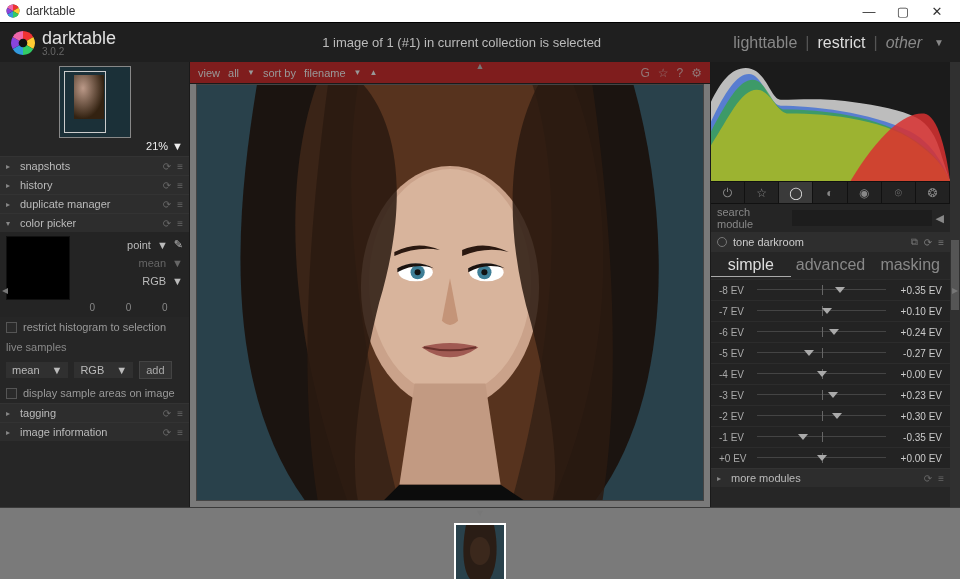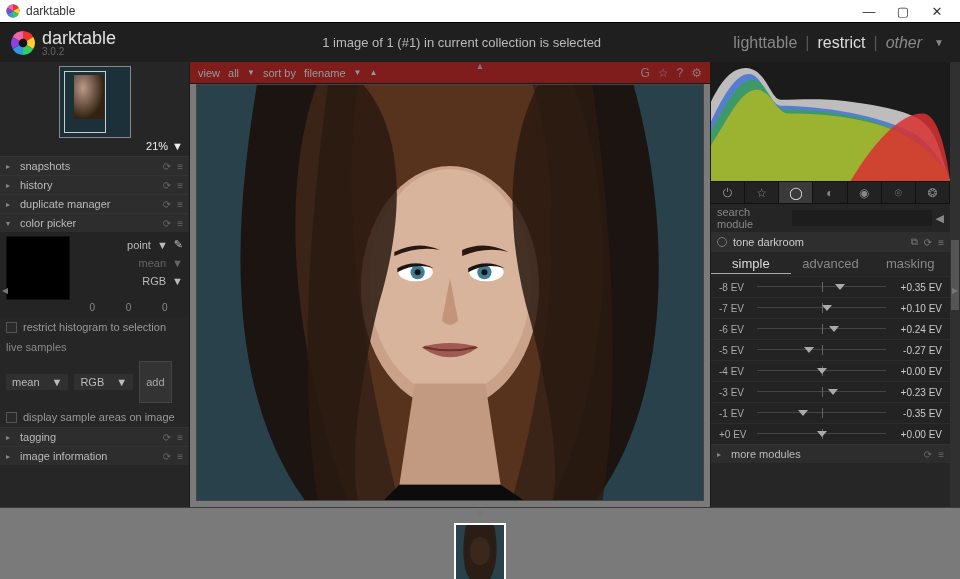--- a/index.html
+++ b/index.html
@@ -46,41 +46,41 @@
   .swatch { width:64px; height:64px; background:#000; border:1px solid #111;}
   .picker-col { flex:1; display:flex; flex-direction:column; gap:6px; padding-top:2px;}
   .picker-col .row { display:flex; justify-content:flex-end; gap:6px; align-items:center; color:#bbb;}
   .picker-col .row.dim { color:#666;}
   .values-row { display:flex; justify-content:space-around; color:#888; padding:2px 0 0 68px; font-size:10px;}
   .chk-row { display:flex; align-items:center; gap:6px; color:#999; padding:4px 6px;}
   .chkbox { width:11px; height:11px; border:1px solid #555; background:#2a2a2a;}
   .subhdr { color:#888; padding:4px 6px; font-size:11px;}
   .live-row { display:flex; gap:6px; align-items:center; padding:4px 6px;}
   .live-row .field { background:#303030; padding:2px 6px; color:#bbb; display:flex; align-items:center; gap:12px;}
-  .add-btn { border:1px solid #444; background:#333; color:#aaa; padding:14px 6px;}
+  .add-btn { border:1px solid #444; background:#333; color:#aaa; padding:2px 6px;}
   
   .center { position:absolute; left:190px; right:250px; top:84px; bottom:72px; background:#7a7a7a;}
   .canvas-wrap { position:absolute; left:6px; right:6px; top:0; bottom:6px; border:1px solid #444; background:#233841; display:flex; align-items:center; justify-content:center; overflow:hidden;}
   .face-svg { width:100%; height:100%; }
   
   .right-panel { position:absolute; right:0; top:62px; width:250px; bottom:72px; background:#262626; border-left:1px solid #1a1a1a; padding-right:10px;}
   .right-scroll { position:absolute; right:0; top:0; bottom:0; width:10px; background:#303030;}
   .right-scroll .thumb { position:absolute; left:1px; right:1px; top:40%; height:70px; background:#555;}
   .histogram { height:120px; background:#1b1b1b; position:relative; overflow:hidden; border-bottom:1px solid #111;}
   .mod-tabs { display:flex; height:22px; background:#222; border-bottom:1px solid #111;}
   .mod-tabs .t { flex:1; display:flex; align-items:center; justify-content:center; color:#888; font-size:12px; border-right:1px solid #111;}
   .mod-tabs .t.active { background:#3a3a3a; color:#ddd;}
   .search-row { display:flex; align-items:center; gap:4px; padding:2px 6px; background:#252525; color:#888;}
   .search-row input { flex:1; background:#1d1d1d; border:none; height:16px; color:#aaa; padding:0 4px; font-size:10px;}
   .mod-head { display:flex; align-items:center; gap:6px; padding:4px 6px; background:#2e2e2e; color:#ccc;}
   .mod-head .pwr { width:10px; height:10px; border:1px solid #777; border-radius:6px;}
   .mod-head .label { flex:1;}
   .mod-head .tiny { color:#777; font-size:10px;}
   .mod-tabs2 { display:flex; background:#262626; padding:4px 0 2px 0;}
-  .mod-tabs2 .tt { flex:1; text-align:center; color:#888; font-size:13px; padding-bottom:2px;}
+  .mod-tabs2 .tt { flex:1; text-align:center; color:#888; font-size:16px; padding-bottom:2px;}
   .mod-tabs2 .tt.active { color:#ddd; border-bottom:1px solid #aaa;}
   .ev-list { background:#232323;}
   .ev-row { display:flex; align-items:center; padding:1px 8px; border-top:1px solid #2c2c2c; height:21px;}
   .ev-row .lab { width:38px; color:#aaa; font-size:10px;}
   .ev-row .track { flex:1; position:relative; height:14px;}
   .ev-row .track::before{content:"";position:absolute;left:0;right:0;top:6px;height:1px;background:#444;}
   .ev-row .tick { position:absolute; top:2px; width:1px; height:10px; background:#666; left:50%;}
   .ev-row .handle { position:absolute; top:4px; width:0; height:0; border-left:5px solid transparent; border-right:5px solid transparent; border-top:6px solid #aaa; transform:translateX(-50%);}
   .ev-row .val { width:56px; text-align:right; color:#ccc; font-size:10px;}
   
@@ -387,20 +387,28 @@
       </div>
       <div class="ev-row">
         <span class="lab">-3 EV</span>
         <div class="track">
           <span class="tick"></span>
           <span class="handle" style="left:59%"></span>
         </div>
         <span class="val">+0.23 EV</span>
       </div>
       <div class="ev-row">
+        <span class="lab">-2 EV</span>
+        <div class="track">
+          <span class="tick"></span>
+          <span class="handle" style="left:62%"></span>
+        </div>
+        <span class="val">+0.30 EV</span>
+      </div>
+      <div class="ev-row">
         <span class="lab">-1 EV</span>
         <div class="track">
           <span class="tick"></span>
           <span class="handle" style="left:36%"></span>
         </div>
         <span class="val">-0.35 EV</span>
       </div>
       <div class="ev-row">
         <span class="lab">+0 EV</span>
         <div class="track">

